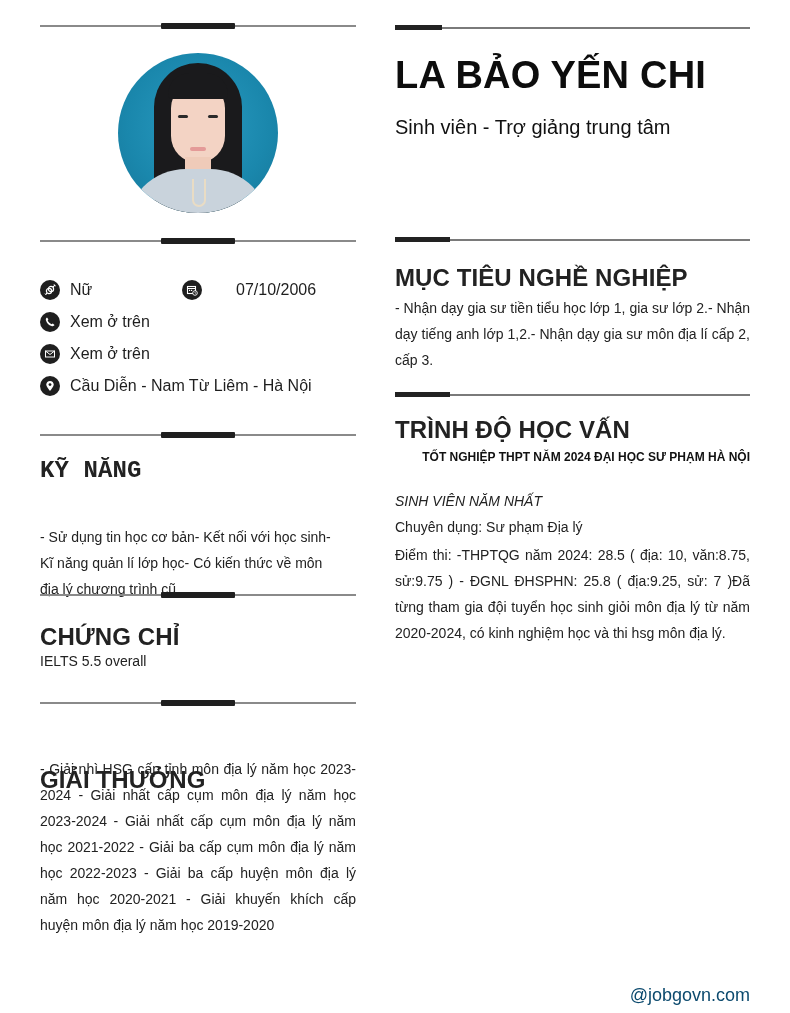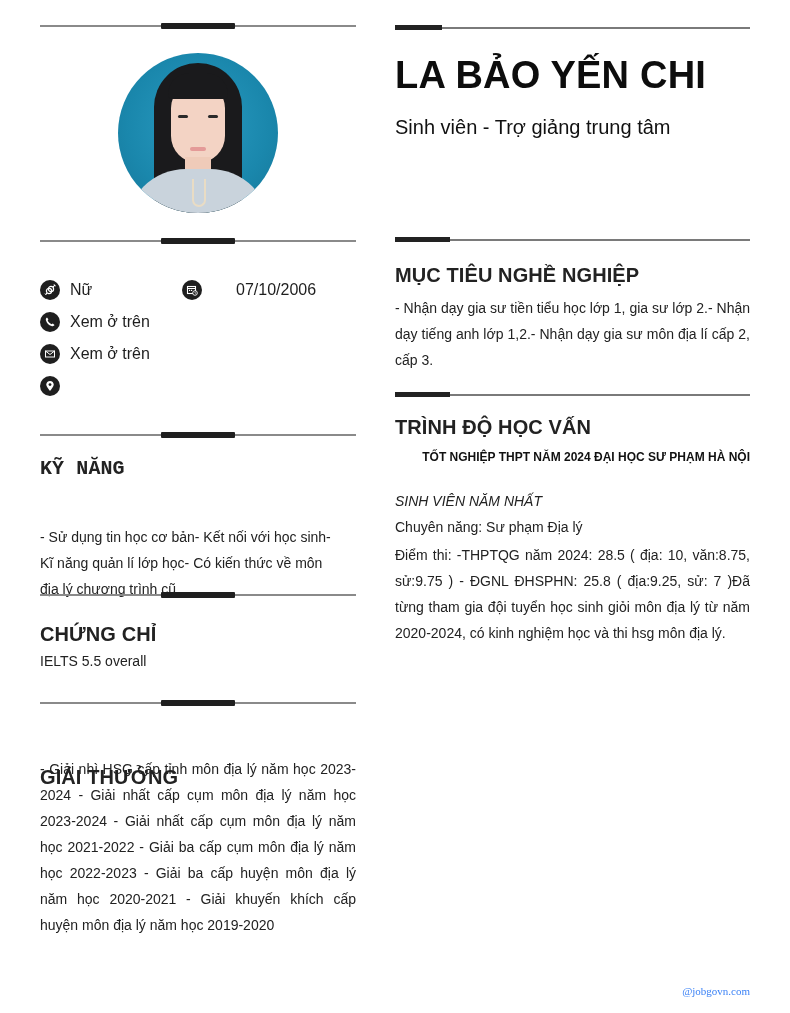--- a/index.html
+++ b/index.html
@@ -30,31 +30,31 @@
     .avatar .eye { position: absolute; top: 62px; width: 10px; height: 3px; background: #2a2a2a; border-radius: 2px; }
     .avatar .lips { position: absolute; left: 72px; top: 94px; width: 16px; height: 4px; background: #e49a98; border-radius: 3px; }
     .avatar .neck { position: absolute; left: 67px; top: 104px; width: 26px; height: 20px; background: #efcbb9; }
     .avatar .hoodie { position: absolute; left: 8px; top: 116px; width: 144px; height: 60px; background: #c9d3dc; border-radius: 60px 60px 0 0; }
     .avatar .string { position: absolute; left: 74px; top: 126px; width: 14px; height: 28px; border: 2px solid #e9dcc4; border-top: none; border-radius: 0 0 7px 7px; }
 
     .info-row { position: absolute; left: 0; height: 22px; display: flex; align-items: center; font-size: 16px; color: #1e1e1e; }
     .info-icon { width: 20px; height: 20px; border-radius: 50%; background: #1f1f1f; color: #ffffff; display: flex; align-items: center; justify-content: center; margin-right: 10px; flex: 0 0 20px; }
     .info-icon svg { width: 12px; height: 12px; display: block; }
 
-    .section-title { position: absolute; left: 0; font-size: 20px; font-weight: bold; color: #222222; letter-spacing: 0.1px; white-space: nowrap; }
+    .section-title { position: absolute; left: 0; font-size: 24px; font-weight: bold; color: #222222; letter-spacing: 0.1px; white-space: nowrap; }
     .body-text { position: absolute; left: 0; font-size: 14px; line-height: 26px; color: #222222; text-align: justify; }
 
     .name { position: absolute; left: 0; top: 54px; font-size: 38px; font-weight: bold; color: #0d0d0d; letter-spacing: 0.2px; white-space: nowrap; }
     .job-title { position: absolute; left: 0; top: 116px; font-size: 20px; color: #111111; white-space: nowrap; }
 
     .edu-school { position: absolute; left: 0; top: 447px; width: 355px; font-size: 12px; font-weight: bold; line-height: 20px; color: #111111; text-align: right; }
     .edu-role { position: absolute; left: 0; top: 493px; font-size: 14px; font-style: italic; color: #222222; }
     .edu-major { position: absolute; left: 0; top: 519px; font-size: 14px; color: #222222; }
 
-    .footer { position: absolute; right: 40px; top: 985px; font-family: Liberation Serif, serif; font-size: 11px; color: #3b82f6; }
+    .footer { position: absolute; right: 40px; top: 985px; font-family: Liberation Sans, sans-serif; font-size: 18px; color: #0c4a6e; }
   </style>
 </head>
 <body>
 
 <div class="col-left">
   <div class="divider-center" style="top:22px;">
     <div class="thin"></div>
       <div class="thick"></div>
   </div>
 
@@ -116,20 +116,21 @@
     </span>
     <span>Xem ở trên</span>
   </div>
   <div class="info-row" style="top:375px;">
     <span class="info-icon">
       <svg viewBox="0 0 12 12">
           <path d="M6 1 C3.8 1 2.3 2.6 2.3 4.6 C2.3 7 6 11 6 11 C6 11 9.7 7 9.7 4.6 C9.7 2.6 8.2 1 6 1 Z" fill="#fff"></path>
           <circle cx="6" cy="4.6" r="1.4" fill="#1f1f1f"></circle>
         </svg>
     </span>
+    <span>Cầu Diễn - Nam Từ Liêm - Hà Nội</span>
   </div>
 
   <div class="divider-center" style="top:431px;">
     <div class="thin"></div>
       <div class="thick"></div>
   </div>
 
   <div class="section-title" style="top:457px;font-family:Liberation Mono, monospace;">KỸ NĂNG</div>
   <div class="body-text" style="top:488px; width:300px; text-align:left;margin-top:36px;">- Sử dụng tin học cơ bản- Kết nối với học sinh- Kĩ năng quản lí lớp học- Có kiến thức về môn địa lý chương trình cũ.</div>
 
@@ -168,17 +169,17 @@
   <div class="body-text" style="top:295px; width:355px;">- Nhận dạy gia sư tiền tiểu học lớp 1, gia sư lớp 2.- Nhận dạy tiếng anh lớp 1,2.- Nhận dạy gia sư môn địa lí cấp 2, cấp 3.</div>
 
   <div class="divider-left" style="top:392px;">
     <div class="thin"></div>
       <div class="thick" style="width:55px;"></div>
   </div>
 
   <div class="section-title" style="top:416px;">TRÌNH ĐỘ HỌC VẤN</div>
   <div class="edu-school">TỐT NGHIỆP THPT NĂM 2024 ĐẠI HỌC SƯ PHẠM HÀ NỘI</div>
   <div class="edu-role">SINH VIÊN NĂM NHẤT</div>
-  <div class="edu-major">Chuyên năng: Sư phạm Địa lý</div>
+  <div class="edu-major">Chuyên dụng: Sư phạm Địa lý</div>
   <div class="body-text" style="top:542px; width:355px;">Điểm thi: -THPTQG năm 2024: 28.5 ( địa: 10, văn:8.75, sử:9.75 ) - ĐGNL ĐHSPHN: 25.8 ( địa:9.25, sử: 7 )Đã từng tham gia đội tuyển học sinh giỏi môn địa lý từ năm 2020-2024, có kinh nghiệm học và thi hsg môn địa lý.</div>
 </div>
 
 <div class="footer">@jobgovn.com</div>
 
 </body></html>

